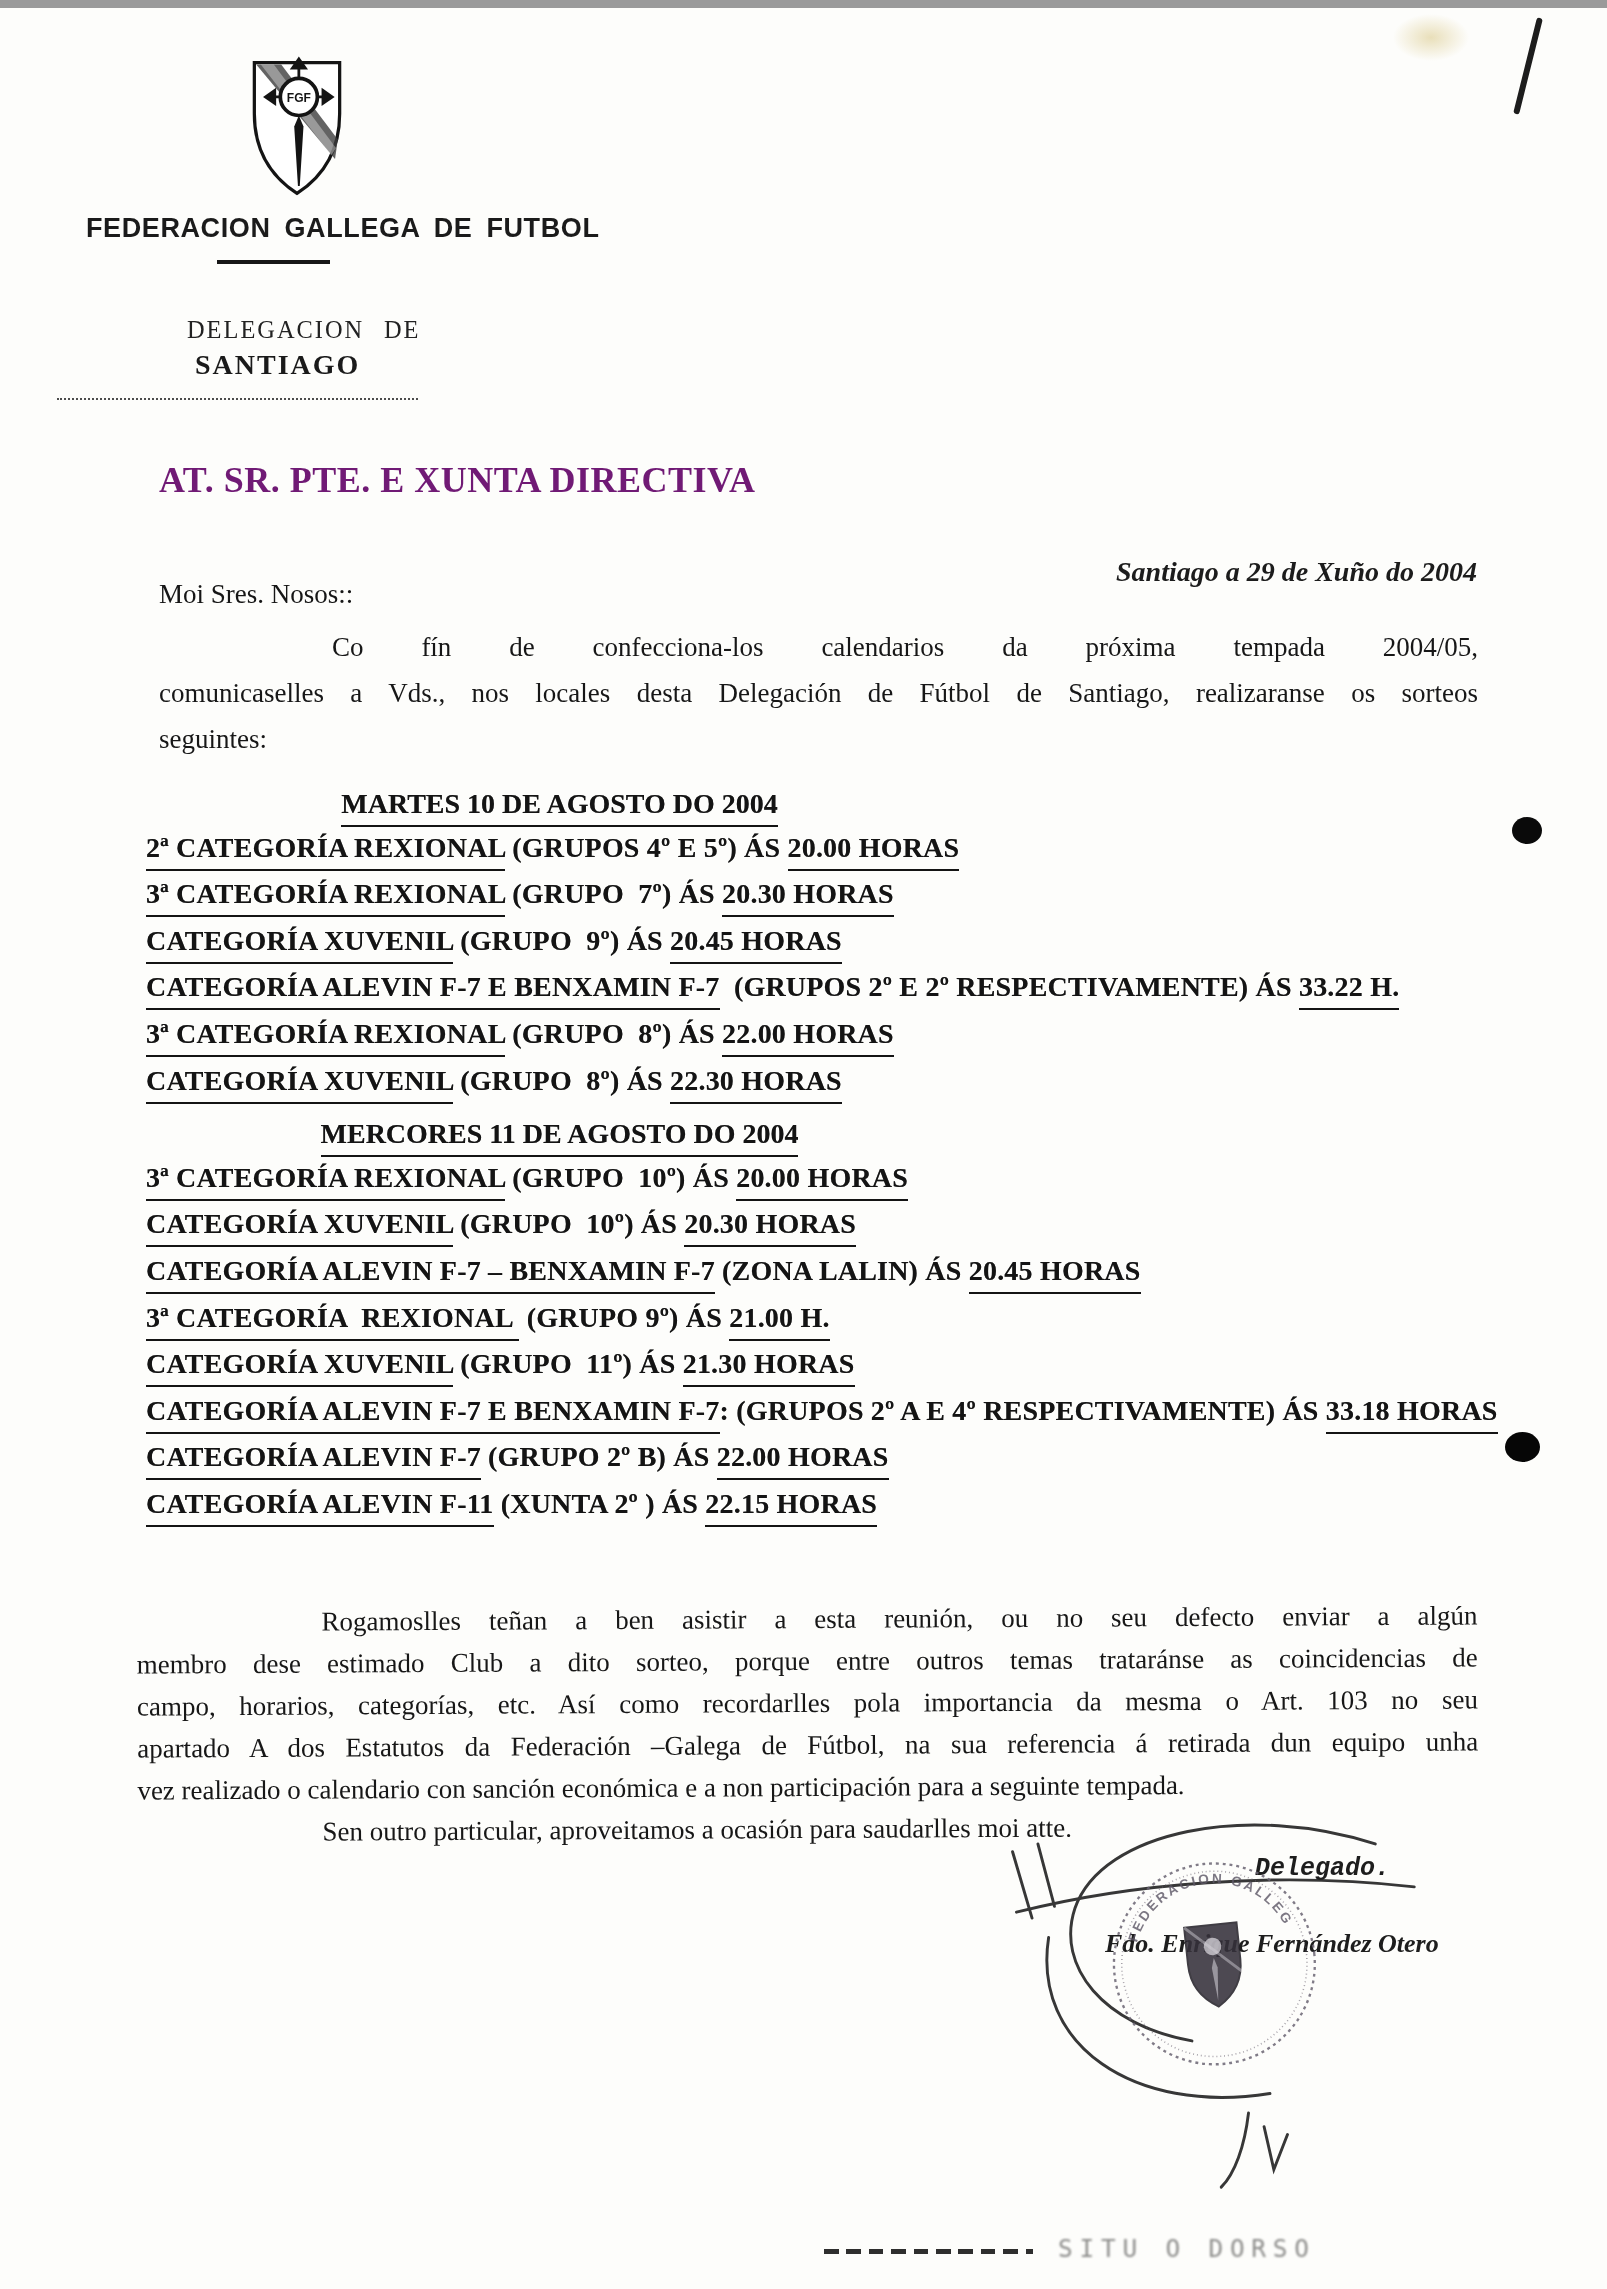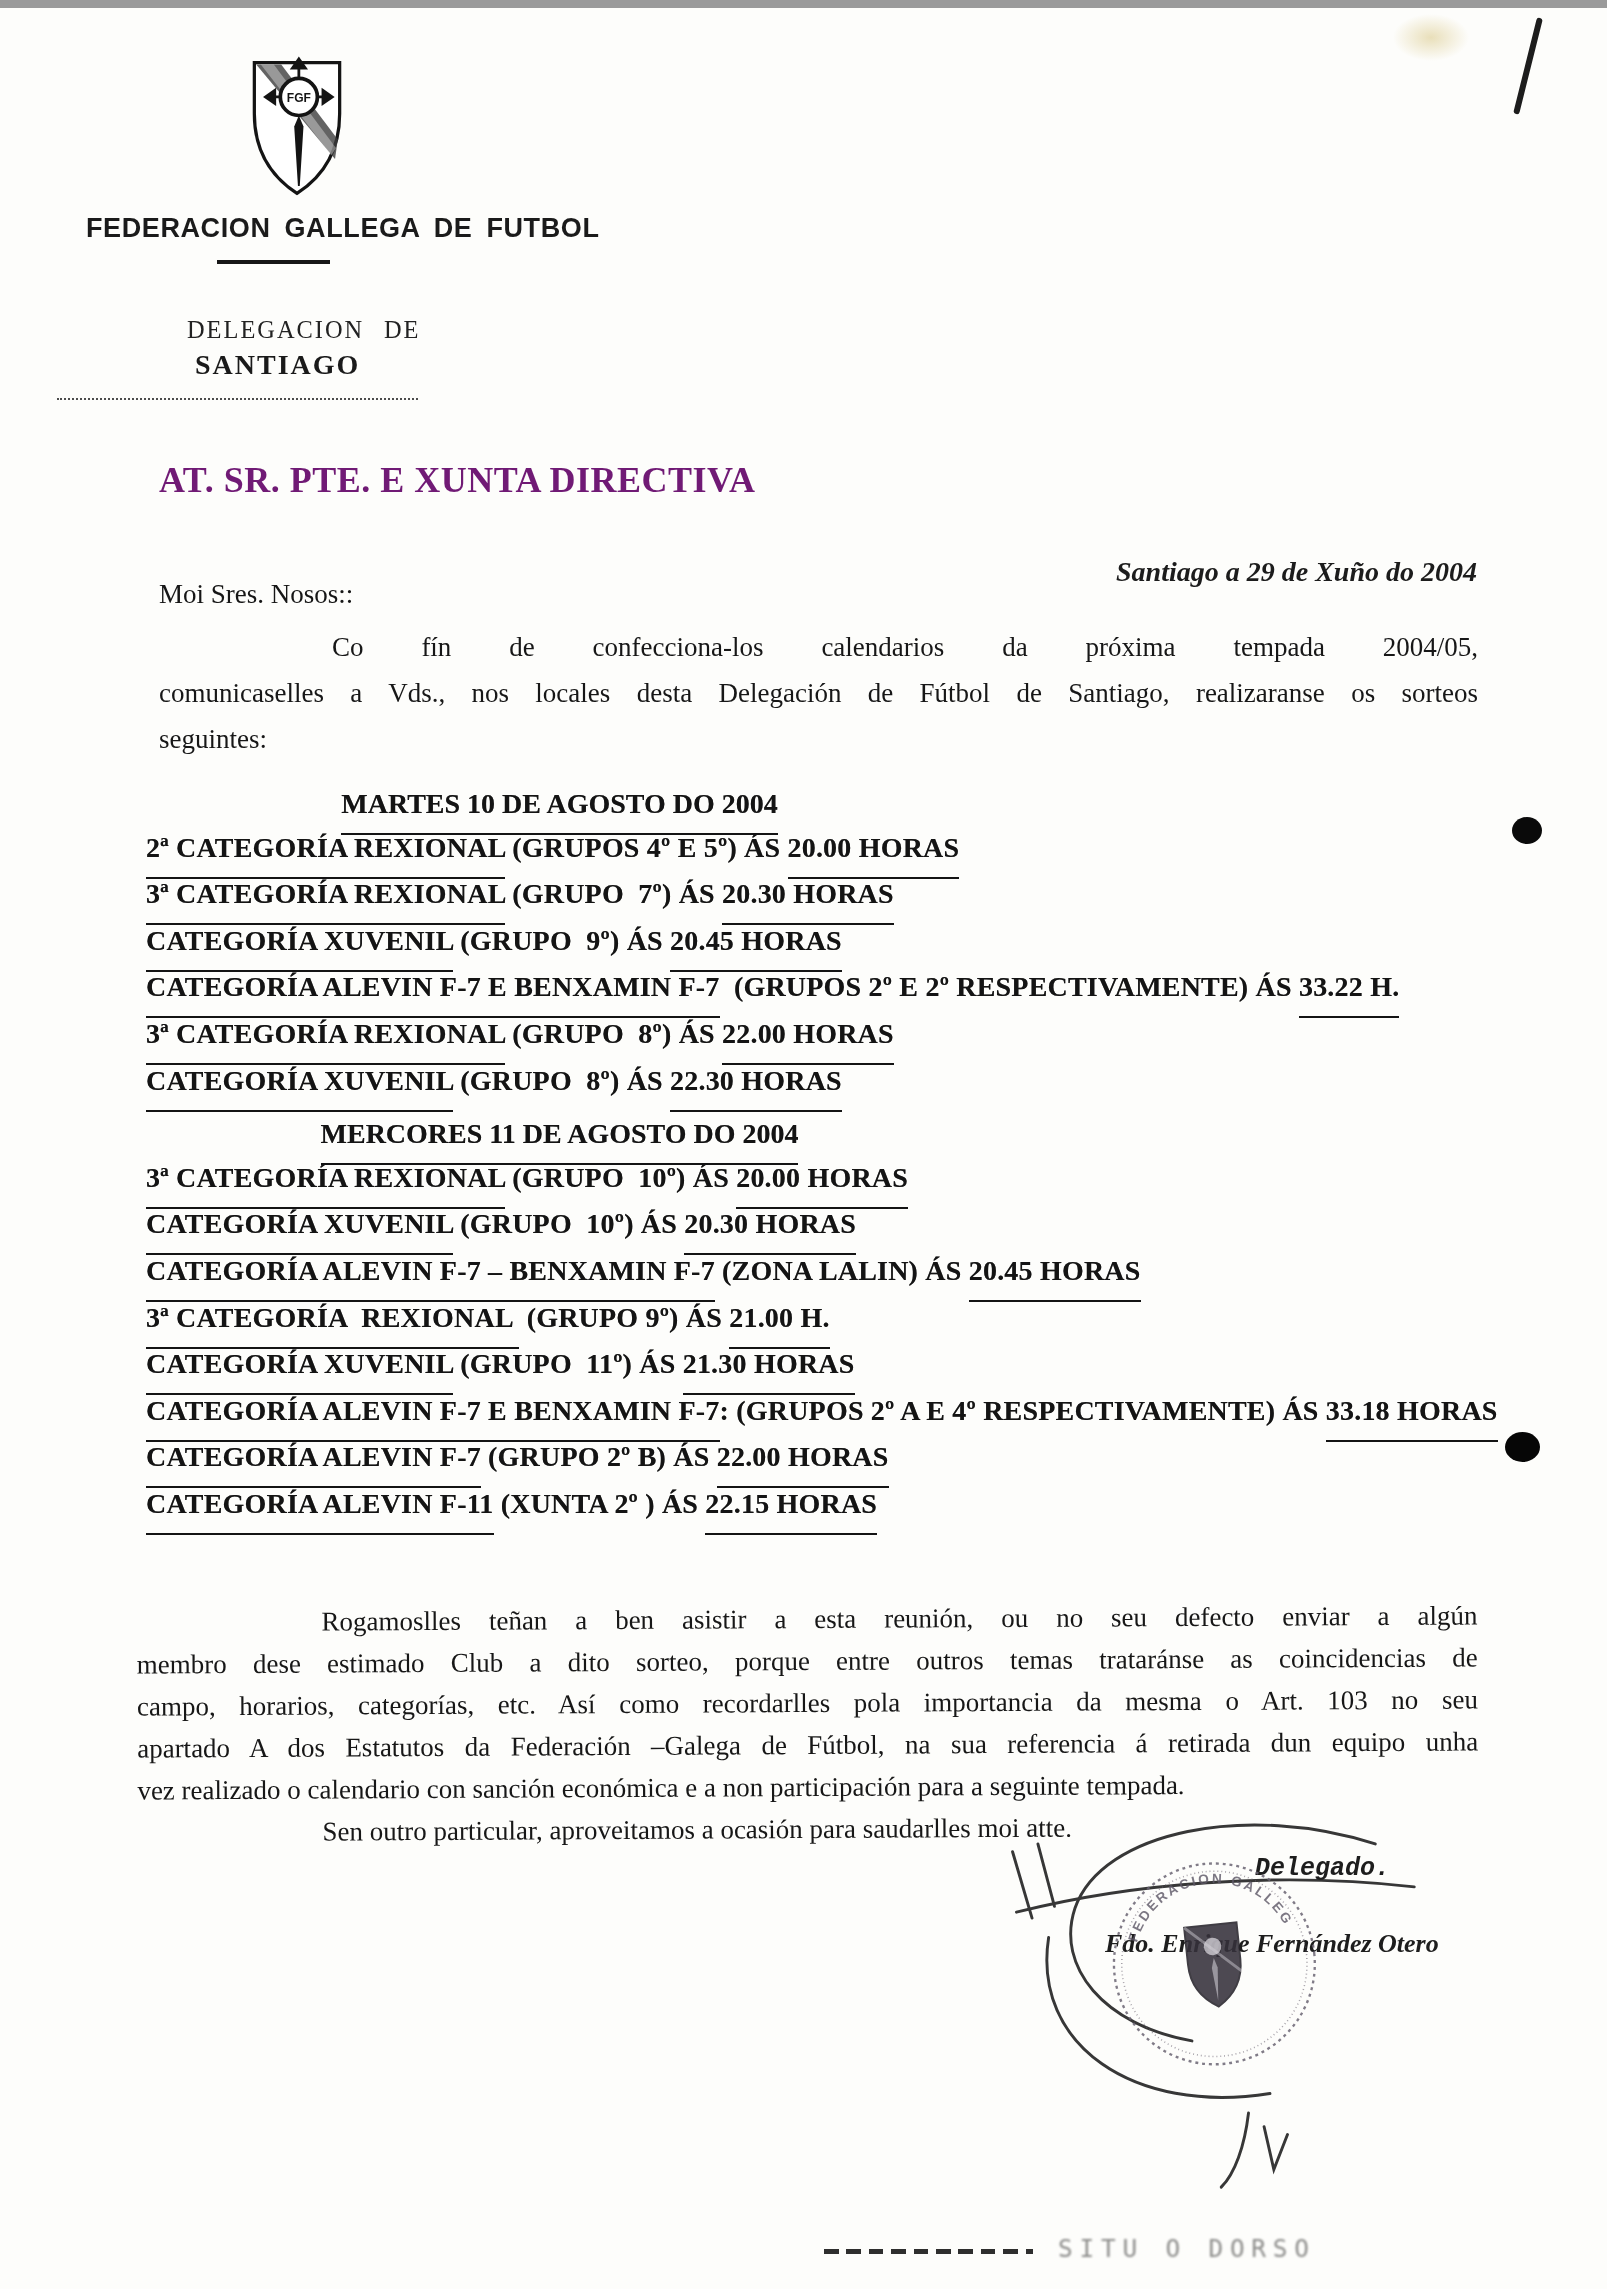--- a/index.html
+++ b/index.html
@@ -24,21 +24,21 @@
   .intro{left:159px;top:616px;width:1319px;font-size:27px;line-height:46px;}
   .para .para-line{text-align:justify;text-align-last:justify;}
   .para .para-line:last-child{text-align-last:left;}
   .intro .para-line:first-child{text-indent:173px;}
   
   .schedule{left:146px;top:780px;width:1356px;font-size:28px;font-weight:bold;
             color:#141414;text-shadow:0 0 0.5px rgba(20,20,20,.55);}
   .sched-heading{width:827px;text-align:center;margin:0 0 11.7px 0;}
   .sched-heading + .sched-heading, .sched-line + .sched-heading{margin-top:21.5px;}
   .sched-line{white-space:pre;margin-bottom:14.6px;letter-spacing:0.2px;}
-  .u{border-bottom:2.9px solid #141414;padding-bottom:14px;}
+  .u{border-bottom:2.9px solid #141414;padding-bottom:6px;}
   
   .closing{left:137px;top:1590px;width:1341px;font-size:27px;line-height:42px;
            transform:rotate(-.3deg);}
   .closing .para-line:first-child{text-indent:185px;}
   .farewell{text-indent:185px;}
   
   .sig-name{left:1105px;top:1921px;font-size:26px;font-weight:bold;font-style:italic;
             color:#1d1d1d;z-index:1;}
   .sig-role{left:1255px;top:1846px;font-size:25px;font-weight:bold;font-style:italic;
             color:#1d1d1d;z-index:1;font-family:Liberation Mono, monospace;}

